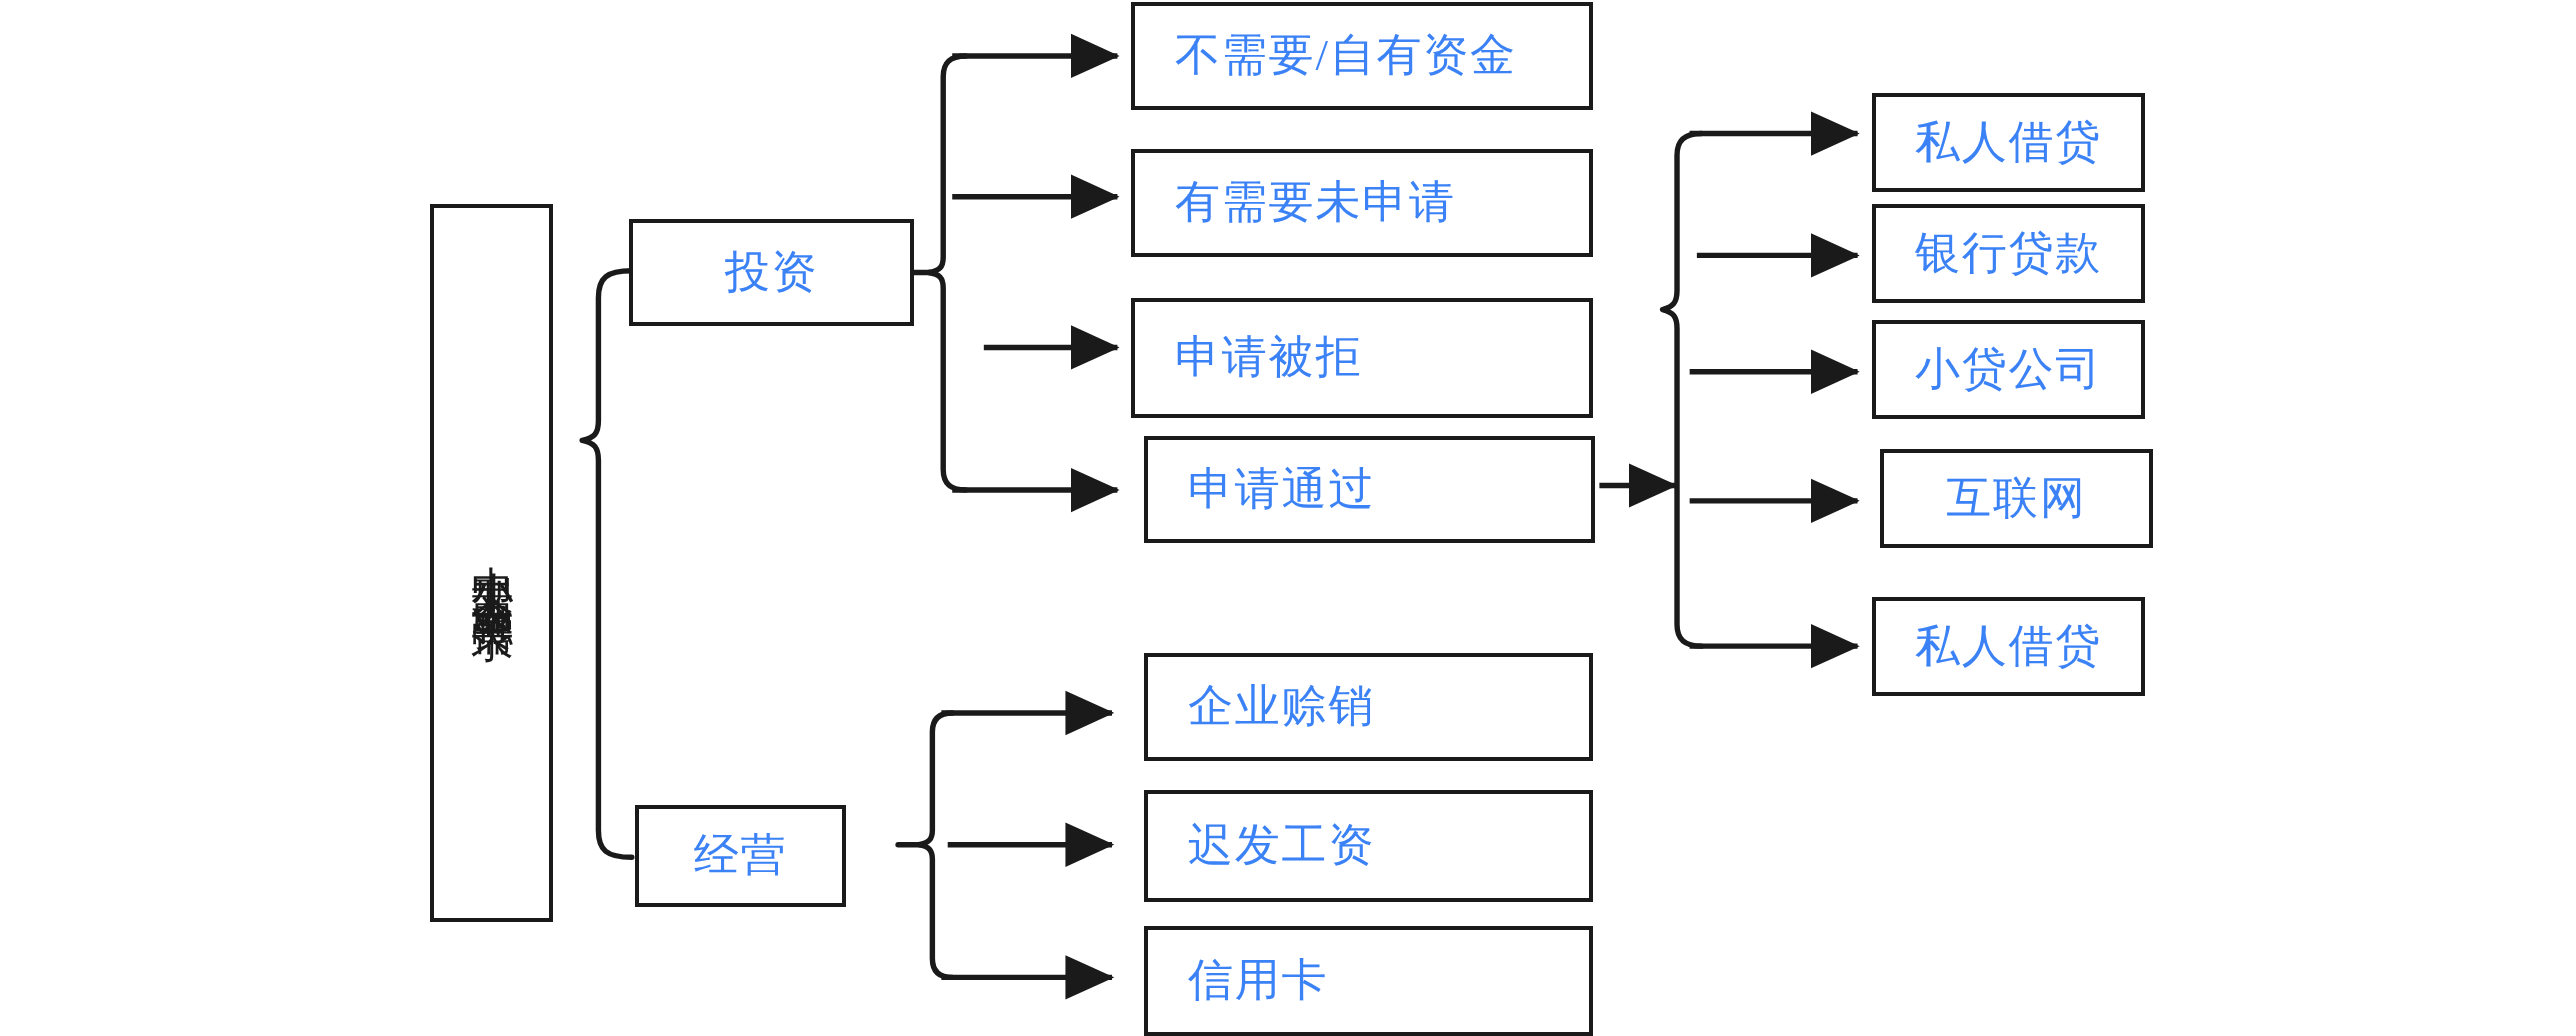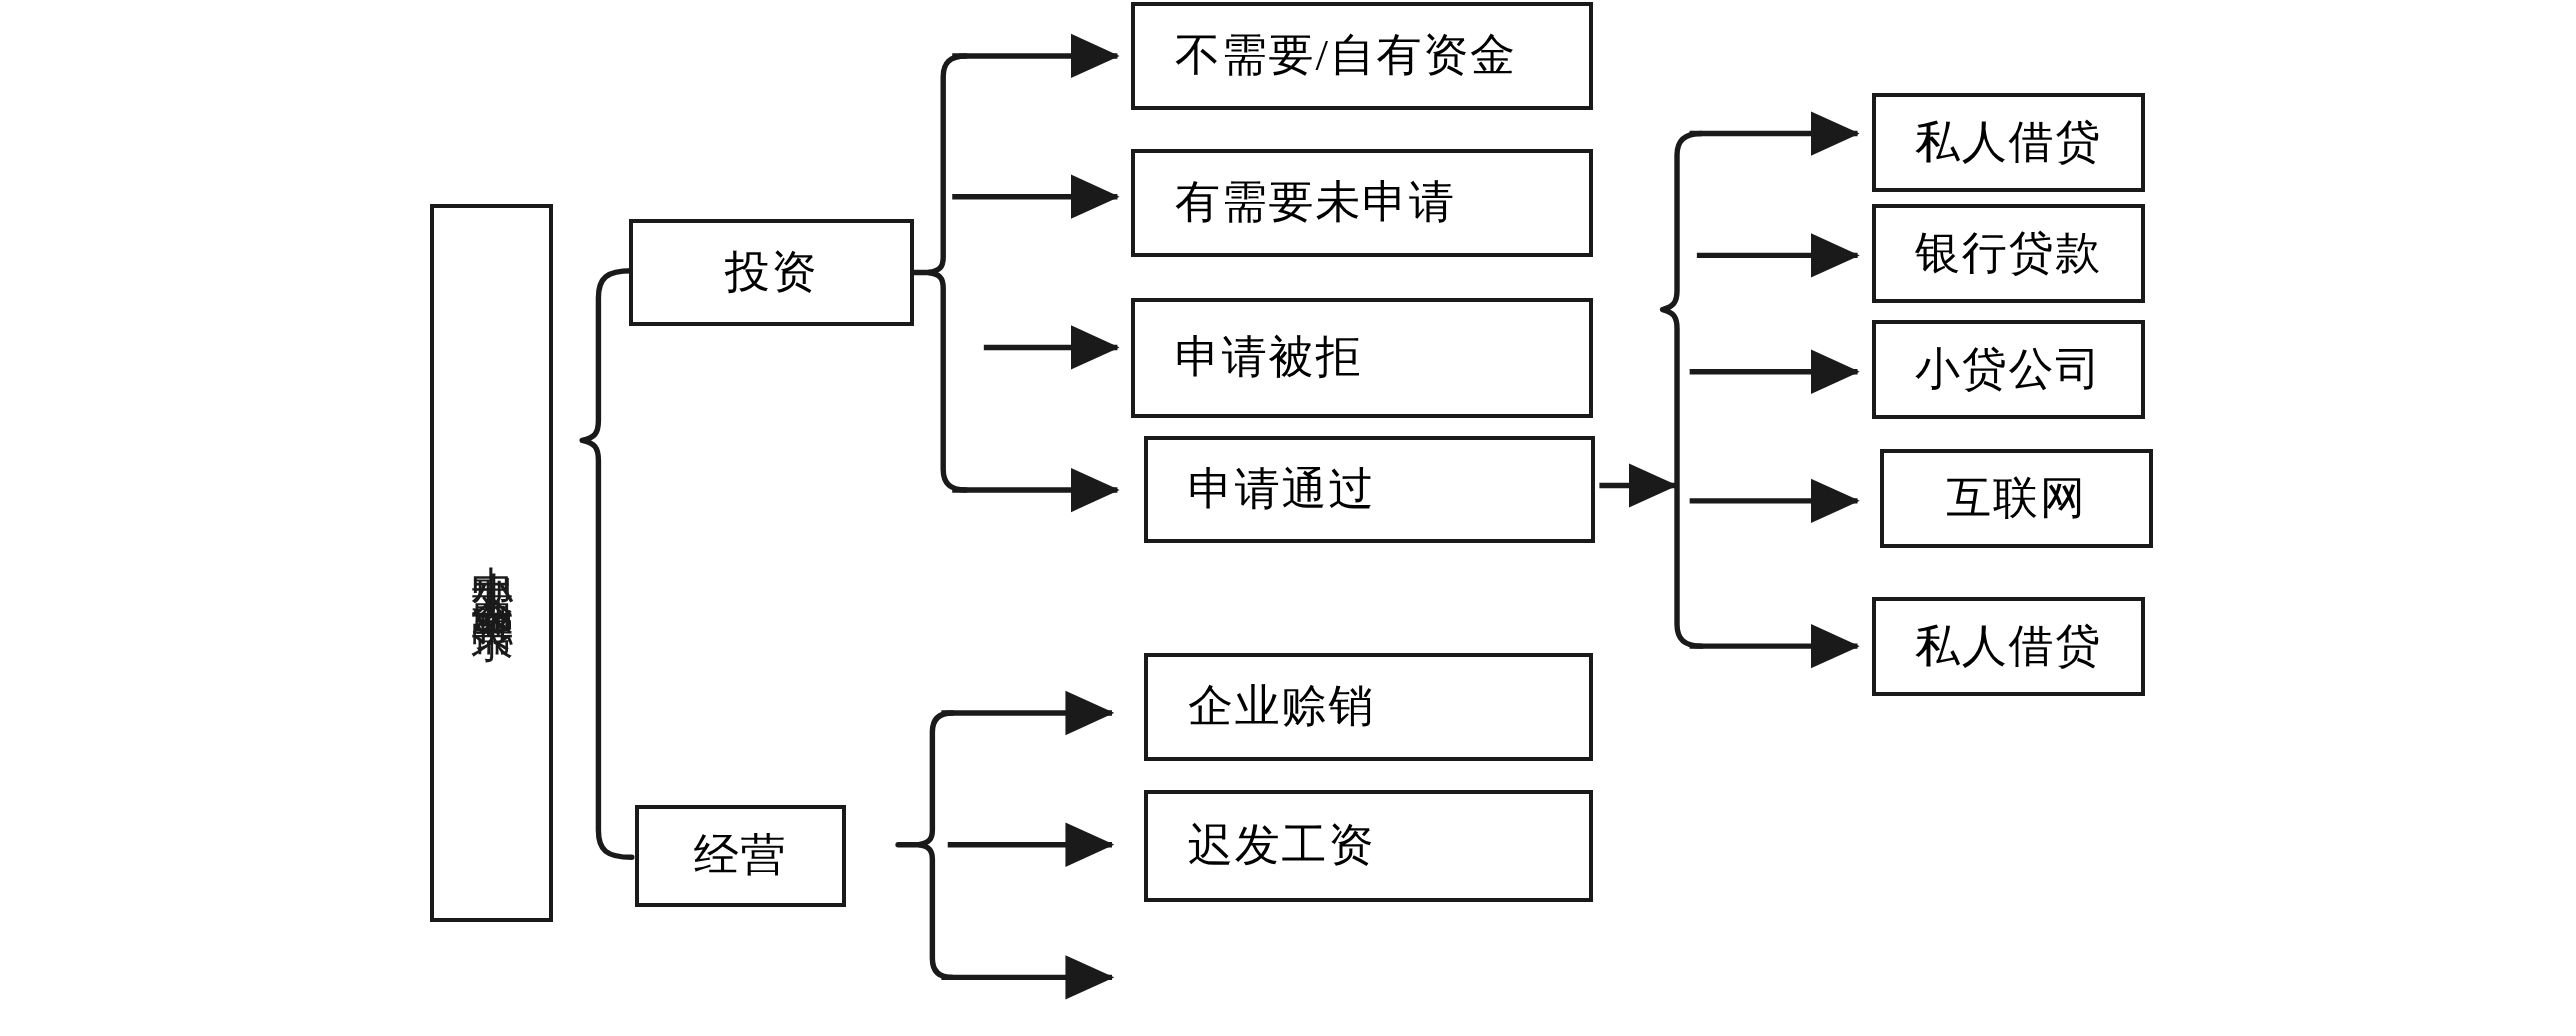--- a/index.html
+++ b/index.html
@@ -37,21 +37,21 @@
   .node-box.align-left {
     justify-content: flex-start;
     padding-left: 40px;
   }
   .node-box.align-center {
     justify-content: center;
   }
   .node-label {
     font-size: 45px;
     line-height: 1.05;
-    color: #000000;
+    color: #3b82f6;
     letter-spacing: 1.8px;
     white-space: nowrap;
     font-weight: 400;
   }
   .node-box.root-box {
     align-items: center;
     justify-content: center;
     padding: 0;
   }
   .root-label {
@@ -172,20 +172,23 @@
   </div>
 
   <div class="node-box align-left" style="left:1144px; top:653px; width:449px; height:108px;">
     <span class="node-label">企业赊销</span>
   </div>
 
   <div class="node-box align-left" style="left:1144px; top:790px; width:449px; height:112px;">
     <span class="node-label">迟发工资</span>
   </div>
 
+  <div class="node-box align-left" style="left:1144px; top:926px; width:449px; height:110px;">
+    <span class="node-label">信用卡</span>
+  </div>
 
   <div class="node-box align-center" style="left:1872px; top:93px; width:273px; height:99px;">
     <span class="node-label">私人借贷</span>
   </div>
 
   <div class="node-box align-center" style="left:1872px; top:204px; width:273px; height:99px;">
     <span class="node-label">银行贷款</span>
   </div>
 
   <div class="node-box align-center" style="left:1872px; top:320px; width:273px; height:99px;">

